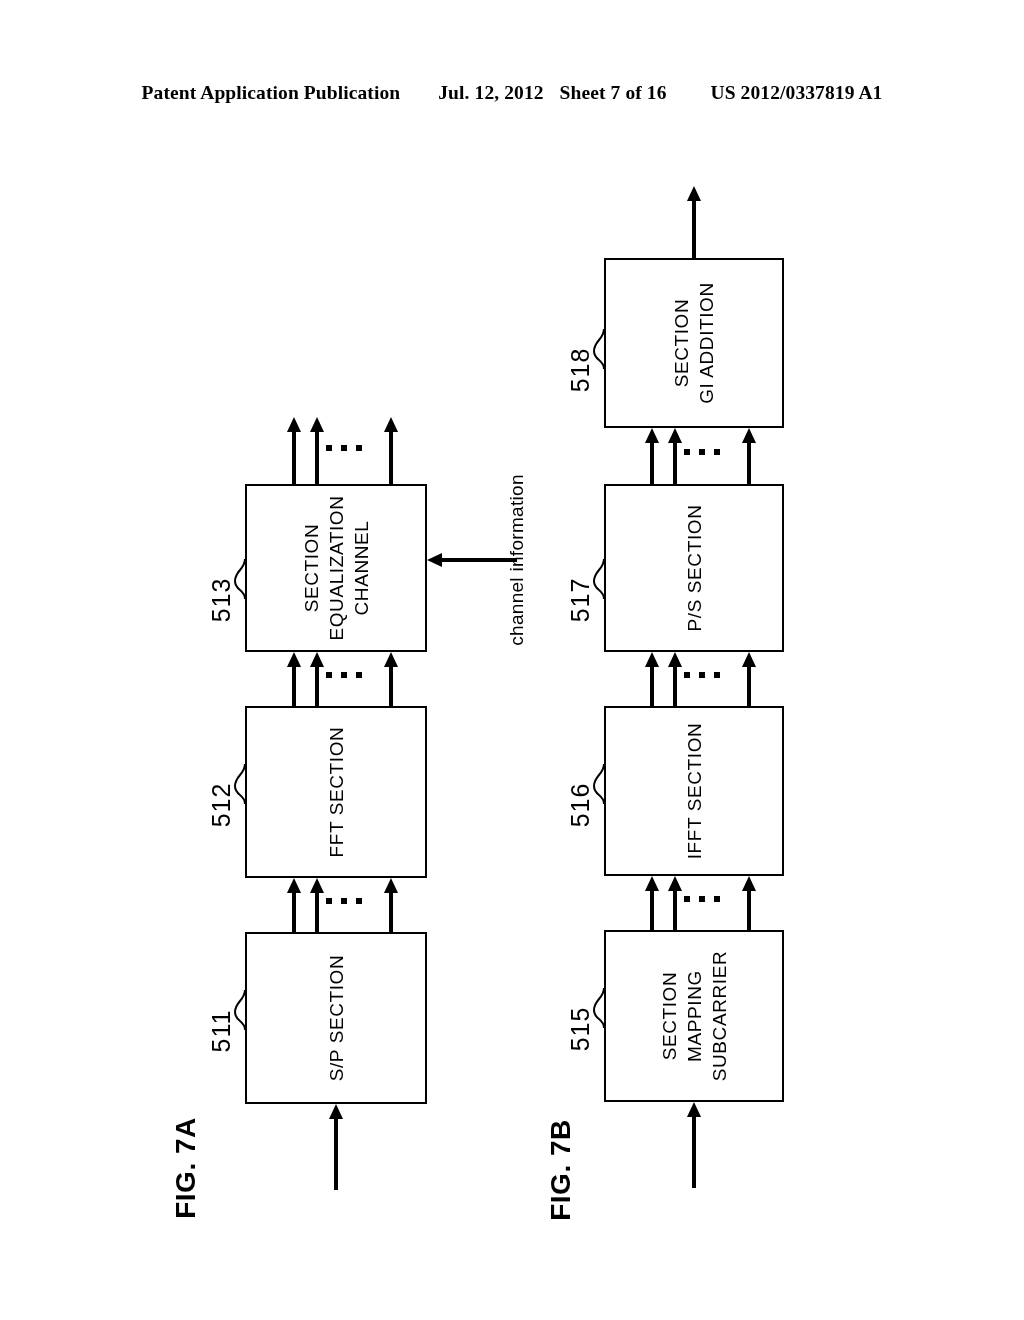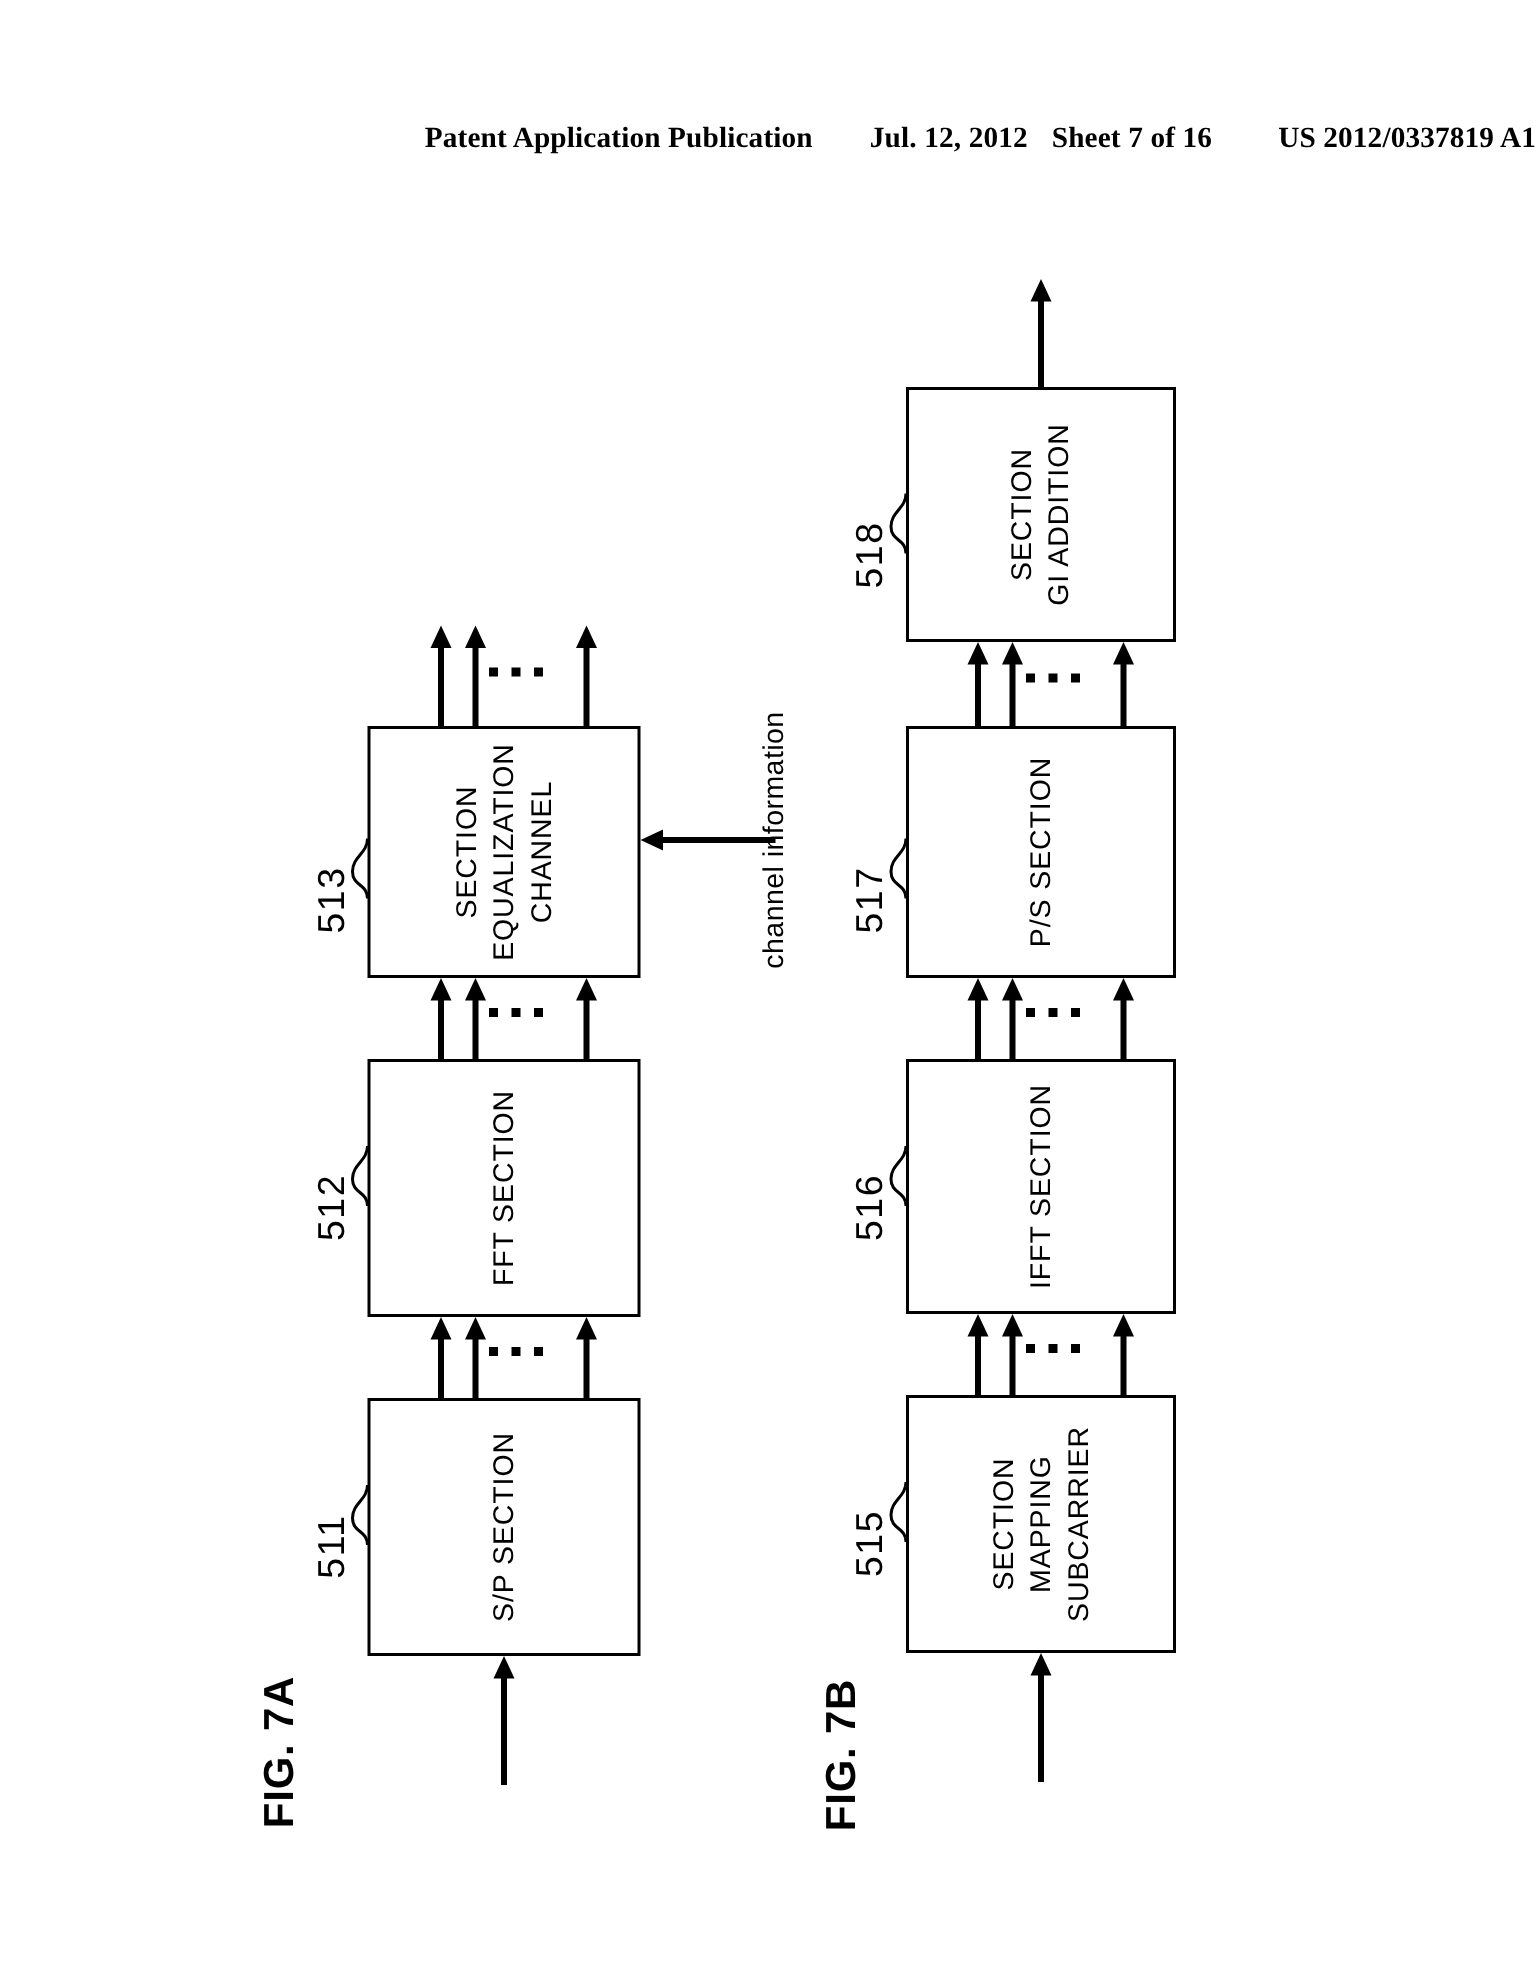--- a/index.html
+++ b/index.html
@@ -18,21 +18,21 @@
 
   
   #page-header {
     position: absolute;
     left: 0;
     top: 82px;
     width: 1024px;
     height: 34px;
     display: flex;
     align-items: baseline;
-    justify-content: flex-end;
+    justify-content: center;
     font-family: "Liberation Serif", serif;
     font-weight: bold;
     font-size: 19.5px;
     letter-spacing: 0.1px;
     white-space: nowrap;
   }
   #page-header .h-pub      { margin-right: 38px; }
   #page-header .h-date     { margin-right: 16px; }
   #page-header .h-sheet    { margin-right: 44px; }
   #page-header .h-docnum   { }

